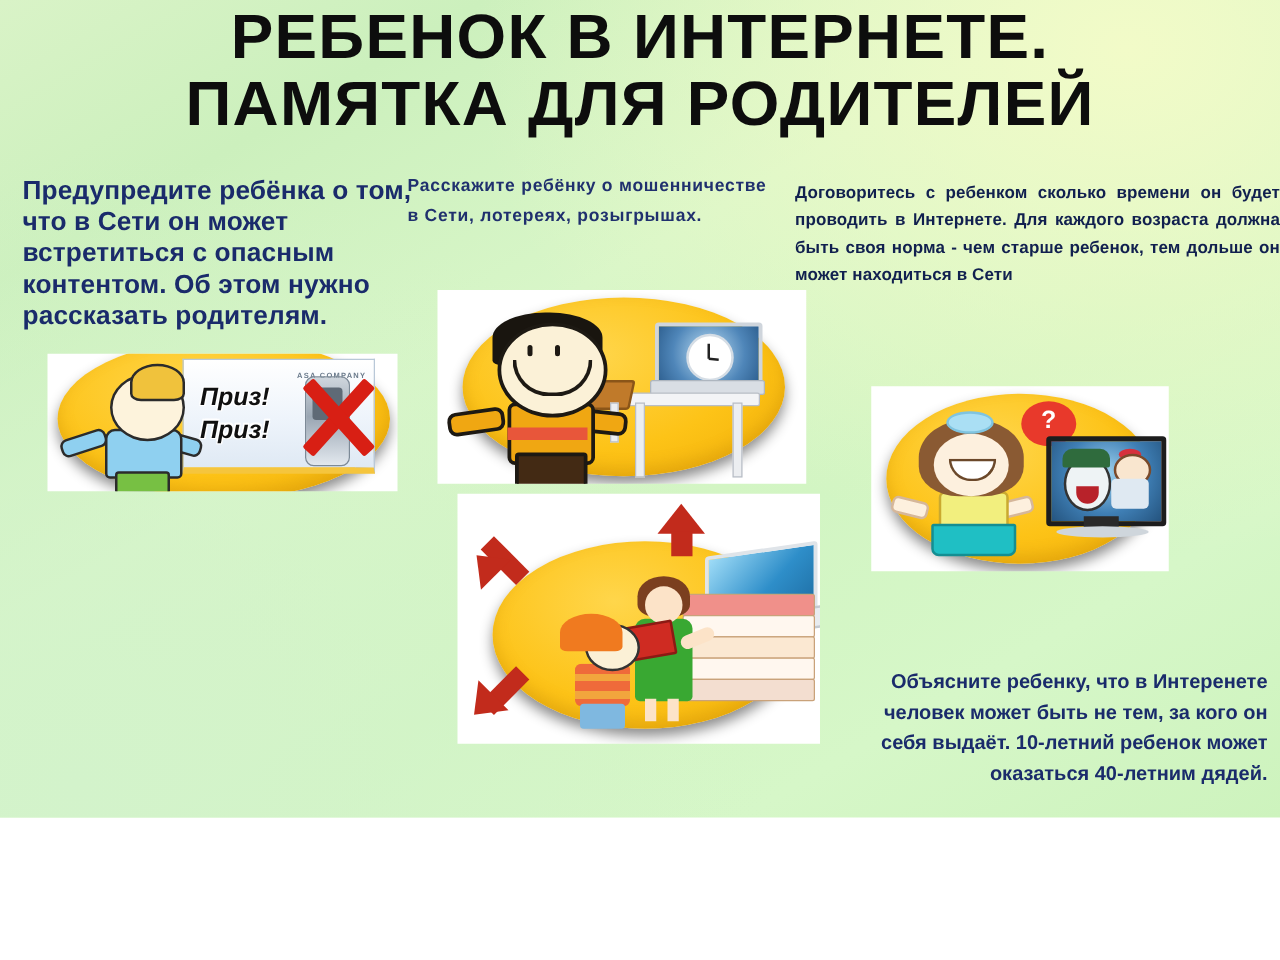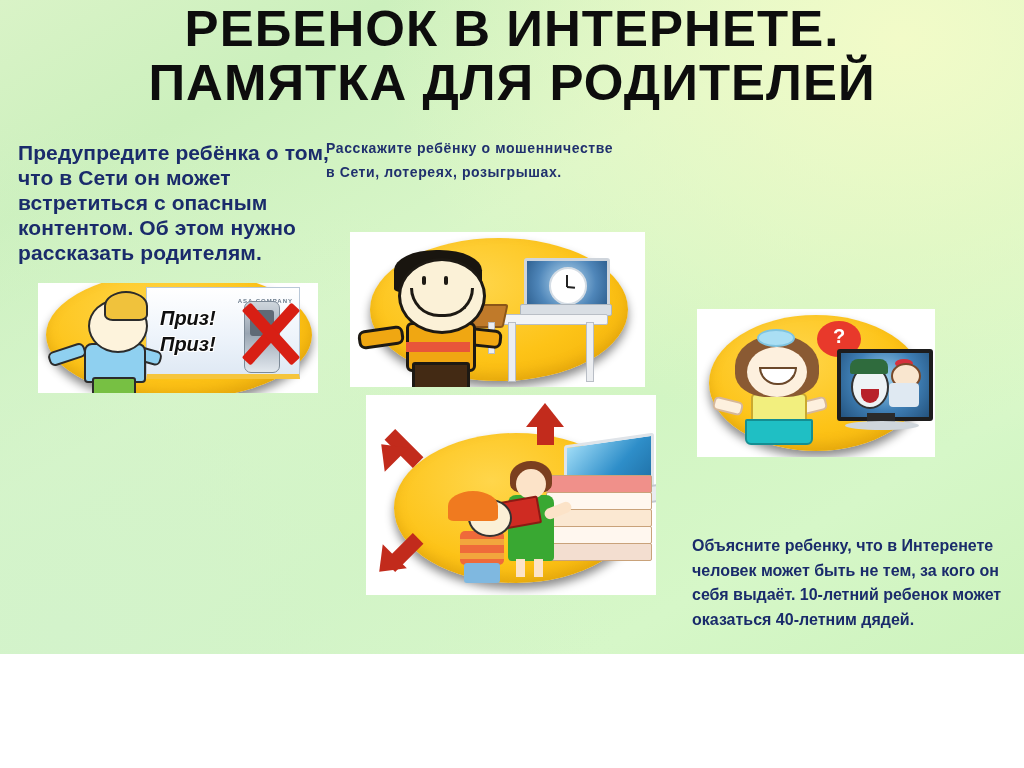--- a/index.html
+++ b/index.html
@@ -31,21 +31,21 @@
   .title .l1{display:block;font-size:50px;letter-spacing:1px;}
   .title .l2{display:block;font-size:50px;letter-spacing:1px;}
 
   
   .txt{position:absolute;color:#1a2b6b;font-weight:bold;}
   .t-tl{left:18px;top:140px;width:318px;font-size:21px;line-height:25px;letter-spacing:.1px;}
   .t-tm{left:326px;top:136px;width:300px;font-size:14px;line-height:24px;letter-spacing:.6px;color:#20306e;}
   .t-tr{left:636px;top:143px;width:388px;font-size:13.6px;line-height:22px;letter-spacing:.1px;color:#11204f;text-align:justify;}
   .t-bl{left:25px;top:490px;width:320px;font-size:16px;line-height:24.5px;}
   .t-bm{left:392px;top:604px;width:268px;font-size:13.5px;line-height:23px;color:#20306e;text-align:justify;letter-spacing:.2px;}
-  .t-br{left:692px;top:534px;width:322px;font-size:16px;line-height:24.5px;}
+  .t-br{left:692px;top:534px;width:322px;font-size:16px;line-height:24.5px;text-align:right;}
 
   
   .pic{position:absolute;background:#ffffff;overflow:hidden;}
   .p1{left:38px;top:283px;width:280px;height:110px;}
   .p2{left:350px;top:232px;width:295px;height:155px;}
   .p3{left:697px;top:309px;width:238px;height:148px;}
   .p4{left:366px;top:395px;width:290px;height:200px;}
 
   .blob{position:absolute;border-radius:50%;
     background:radial-gradient(ellipse at 40% 32%, #ffd64b 0%, #fdc317 55%, #f0ae07 100%);
@@ -178,20 +178,21 @@
   <div class="artifact" style="left:650px;top:683px;width:56px;"></div>
   <div class="artifact" style="left:650px;top:739px;width:56px;"></div>
 
   <div class="title">
     <span class="l1">РЕБЕНОК В ИНТЕРНЕТЕ.</span>
     <span class="l2">ПАМЯТКА ДЛЯ РОДИТЕЛЕЙ</span>
   </div>
 
   <div class="txt t-tl">Предупредите ребёнка о том, что в Сети он может встретиться с опасным контентом. Об этом нужно рассказать родителям.</div>
   <div class="txt t-tm">Расскажите ребёнку о мошенничестве в Сети, лотереях, розыгрышах.</div>
+  <div class="txt t-tr">Договоритесь с ребенком сколько времени он будет проводить в Интернете. Для каждого возраста должна быть своя норма - чем старше ребенок, тем дольше он может находиться в Сети</div>
   <div class="txt t-br">Объясните ребенку, что в Интеренете человек может быть не тем, за кого он себя выдаёт. 10-летний ребенок может оказаться 40-летним дядей.</div>
 
   <div class="pic p1">
     <div class="blob"></div>
     <div class="board">
       <span class="co">ASA  COMPANY</span>
     </div>
     <div class="kid1">
       <div class="arm l"></div>
       <div class="arm r"></div>

